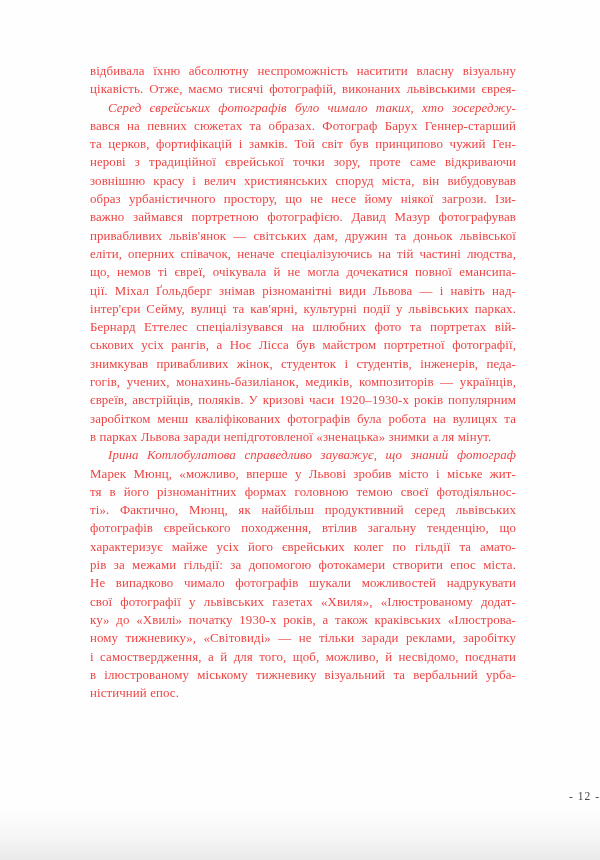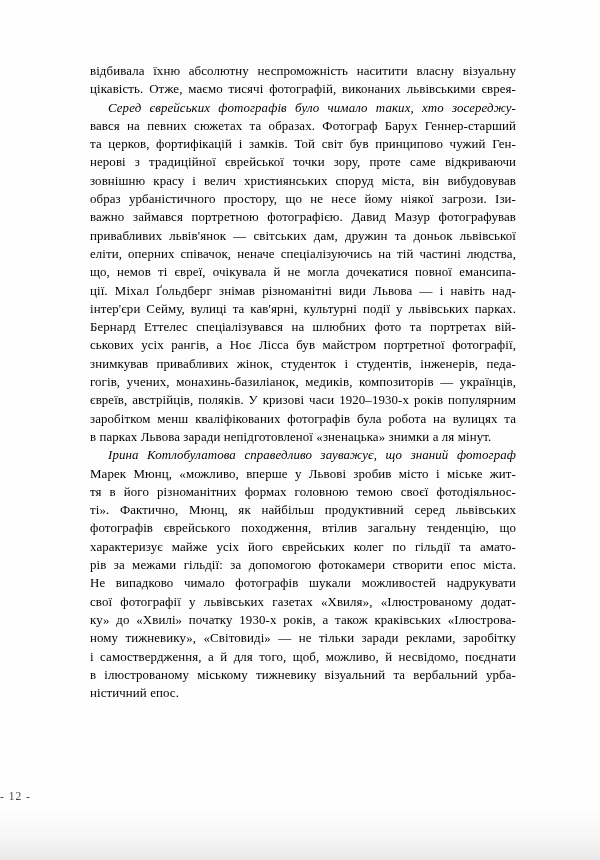--- a/index.html
+++ b/index.html
@@ -20,21 +20,21 @@
     top: 0;
     width: 600px;
     height: 860px;
     background: #fefefe;
   }
   .text-column {
     position: absolute;
     left: 90px;
     top: 62px;
     width: 426px;
-    color: #000000;
+    color: #ef4444;
     font-size: 12.9px;
     line-height: 18.3px;
     letter-spacing: 0.1px;
   }
   .para {
     margin: 0;
     padding: 0;
   }
   .line {
     text-align: justify;
@@ -47,21 +47,21 @@
   }
   .para.indent .line:first-child {
     text-indent: 18px;
     font-style: italic;
   }
   .page-number {
     position: absolute;
     left: 0;
     top: 790px;
     width: 600px;
-    text-align: left;
+    text-align: right;
     color: #464646;
     font-size: 11.5px;
     letter-spacing: 1px;
   }
   .page-bottom-shadow {
     position: absolute;
     left: 0;
     bottom: 0;
     width: 600px;
     height: 52px;

